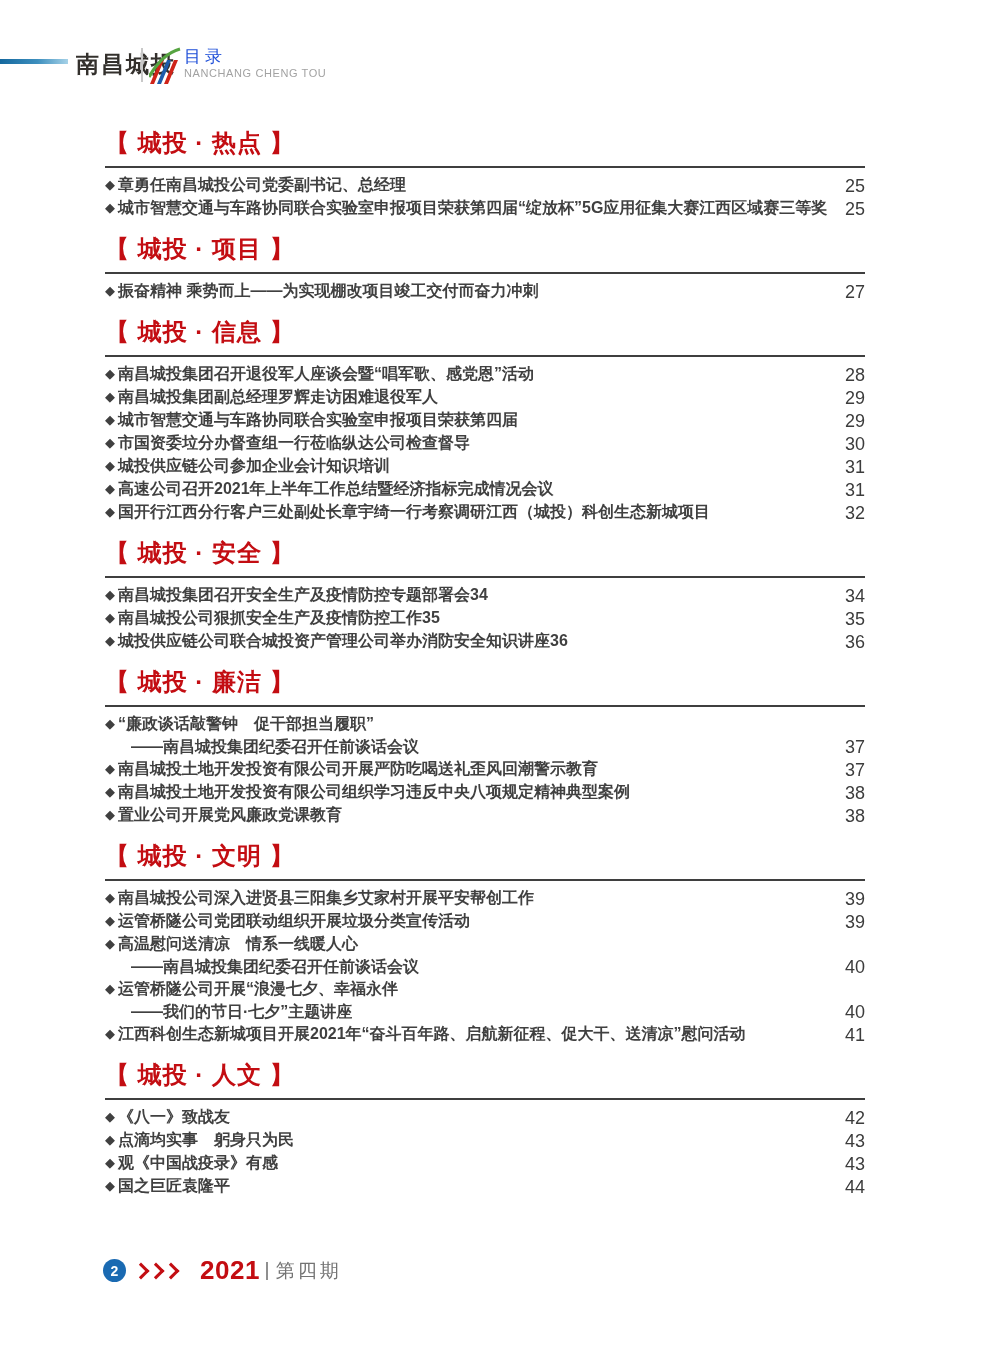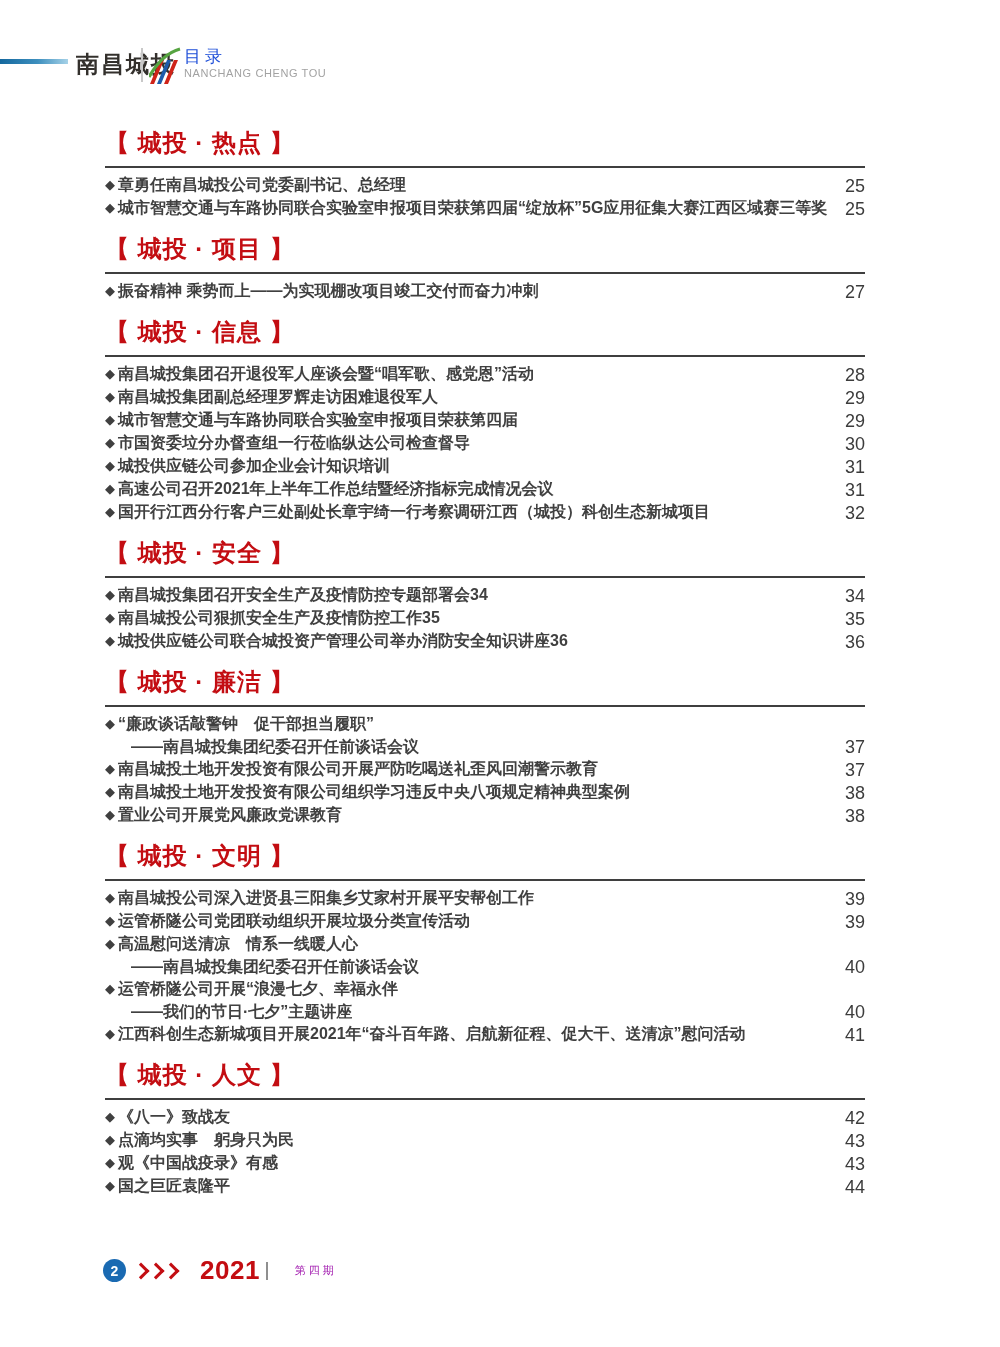--- a/index.html
+++ b/index.html
@@ -31,21 +31,21 @@
   .pg{width:42px;text-align:right;font-size:18px;font-weight:400;color:#3c3c3c;line-height:22px;flex:none;}
   
   .footer{position:absolute;left:103px;top:1255px;display:flex;align-items:center;}
   .pg-circle{width:23px;height:23px;border-radius:50%;background:#1a6ab2;color:#ffffff;
     font-size:14px;font-weight:bold;display:flex;align-items:center;justify-content:center;}
   .chevrons{display:flex;align-items:center;margin-left:9px;}
   .chev{width:9px;height:9px;border-top:3.5px solid #c30d12;border-right:3.5px solid #c30d12;
     transform:rotate(45deg);margin-right:3px;}
   .year{font-size:26px;font-weight:bold;color:#c30d12;margin-left:20px;letter-spacing:0.5px;}
   .foot-div{width:2px;height:18px;background:#8f8f8f;margin:0 8px 0 6px;}
-  .issue{font-size:11px;color:#a21caf;letter-spacing:3px;margin-left:19px;}
+  .issue{font-size:19px;color:#737373;letter-spacing:3px;}
 </style>
 </head>
 <body>
 
 <div class="page">
 
   <div class="header">
     <div class="blue-line"></div>
     <div class="brand">南昌城投</div>
     <div class="vdiv"></div>

